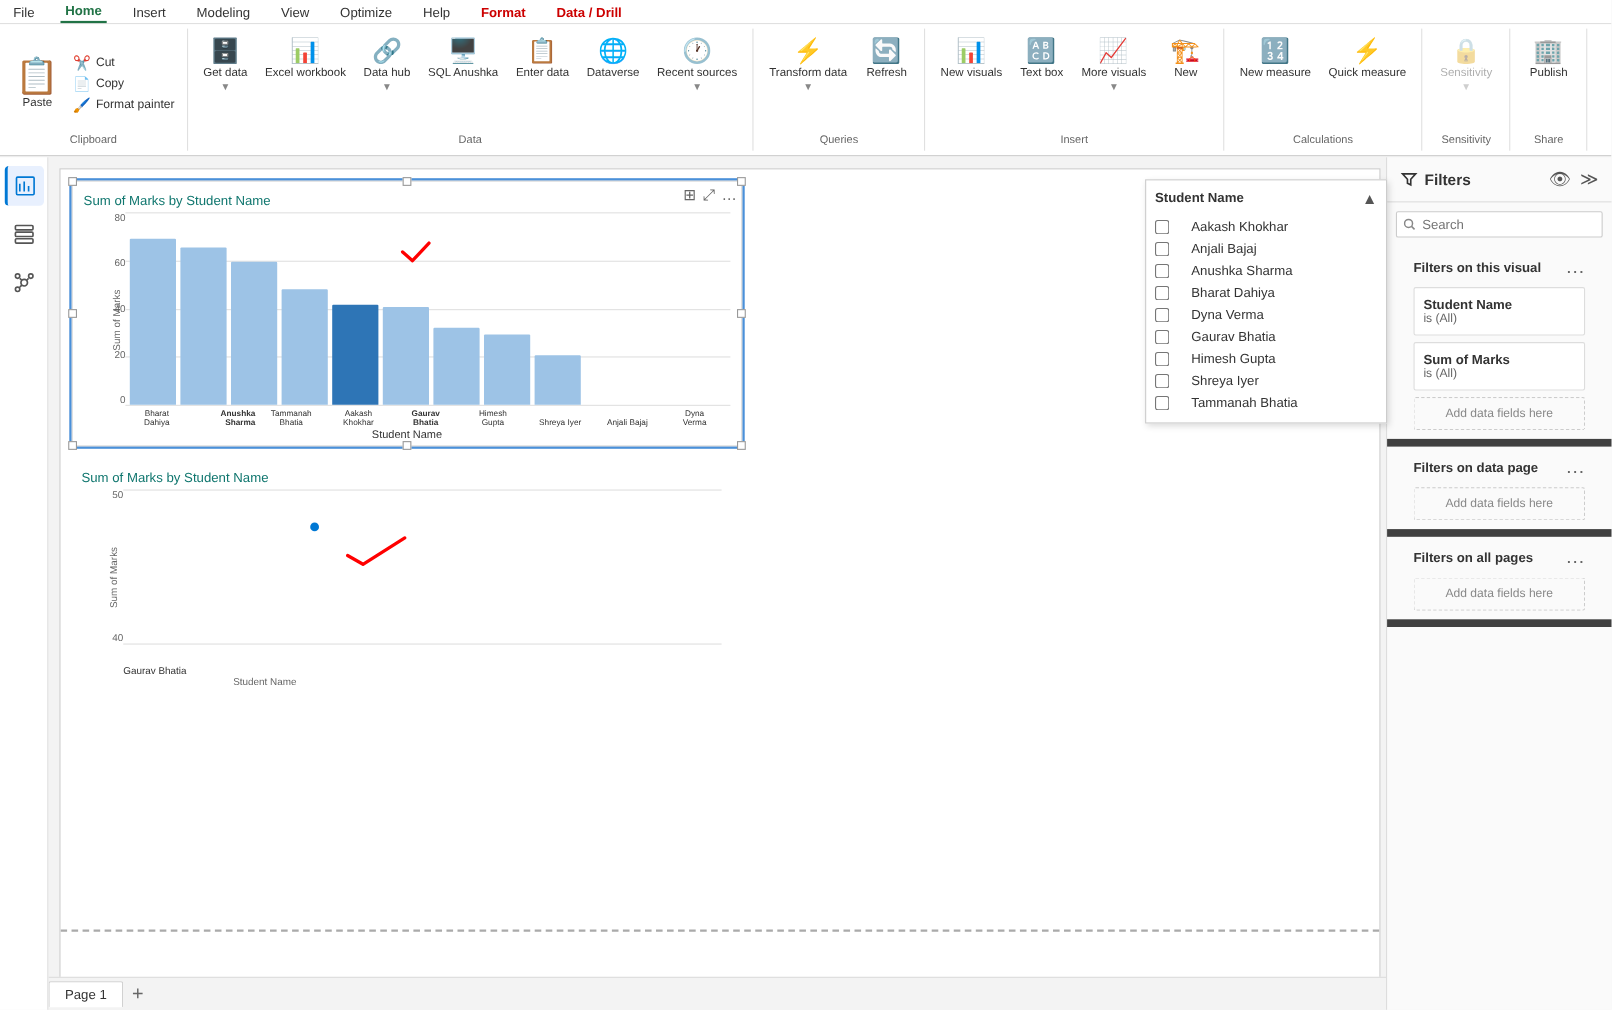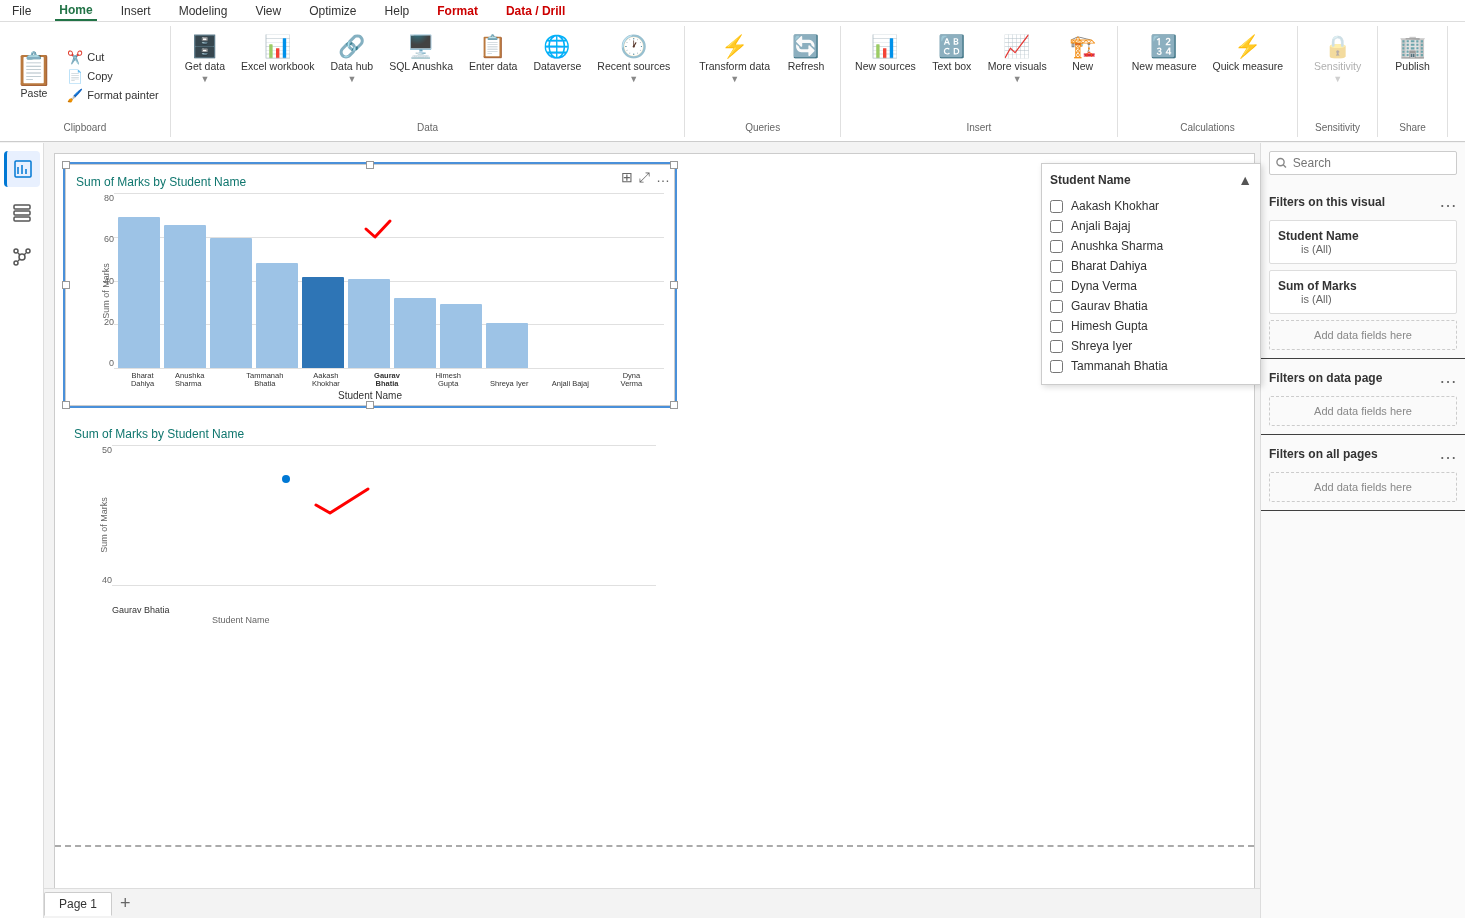--- a/index.html
+++ b/index.html
@@ -244,21 +244,21 @@
       margin-bottom: 8px;
     }
     .student-filter-title {
       font-size: 12px;
       font-weight: 600;
       color: #333;
     }
     .student-filter-item {
       display: flex;
       align-items: center;
-      gap: 8px;
+      gap: 20px;
       padding: 3px 0;
       font-size: 12px;
       color: #333;
     }
     .student-filter-item input[type=checkbox] {
       width: 13px;
       height: 13px;
     }
 
     
@@ -302,22 +302,22 @@
       gap: 6px;
     }
     .search-box input {
       border: none;
       outline: none;
       font-size: 12px;
       width: 100%;
       background: transparent;
     }
     .filter-section {
-      padding: 8px 8px;
-      border-bottom: 1px solid #404040;
+      padding: 8px 24px;
+      border-bottom: 7px solid #404040;
     }
     .filter-section-header {
       display: flex;
       justify-content: space-between;
       align-items: center;
       margin-bottom: 8px;
     }
     .filter-section-title {
       font-size: 12px;
       font-weight: 600;
@@ -336,21 +336,20 @@
       margin-bottom: 6px;
     }
     .filter-card-title {
       font-size: 12px;
       font-weight: 600;
       color: #333;
     }
     .filter-card-sub {
       font-size: 11px;
       color: #666;
-      margin-left: 23px;
     }
     .add-field-box {
       border: 1px dashed #ccc;
       padding: 8px;
       text-align: center;
       font-size: 11px;
       color: #888;
       border-radius: 2px;
       margin-top: 4px;
       cursor: pointer;
@@ -485,21 +484,21 @@
         <span class="label">Refresh</span>
       </div>
     </div>
     <span class="ribbon-group-label">Queries</span>
   </div>
 
   <div class="ribbon-group" style="min-width:160px;">
     <div class="ribbon-items">
       <div class="ribbon-btn large">
         <span class="icon" style="color:#0078d4;">📊</span>
-        <span class="label">New sources</span>
+        <span class="label">New visuals</span>
       </div>
       <div class="ribbon-btn large">
         <span class="icon" style="color:#555;">🔠</span>
         <span class="label">Text box</span>
       </div>
       <div class="ribbon-btn large">
         <span class="icon" style="color:#555;">📈</span>
         <span class="label">More visuals</span>
         <span class="sublabel">▼</span>
       </div>
@@ -644,21 +643,21 @@
               <div class="bar" style="height:calc(33/80*155px);"></div>
             </div>
 
             <div class="bar-item">
               <div class="bar" style="height:calc(23/80*155px);"></div>
             </div>
           </div>
 
           <div style="position:absolute;left:34px;right:0;bottom:0;height:20px;display:flex;align-items:flex-end;gap:4px;padding:0 4px;">
             <div style="flex:1;text-align:center;font-size:7.5px;color:#333;line-height:1.1;">Bharat<br>Dahiya</div>
-            <div style="flex:1;text-align:left;font-size:7.5px;color:#333;line-height:1.1;">Anushka<br>Sharma</div>
+            <div style="flex:1;text-align:right;font-size:7.5px;color:#333;line-height:1.1;font-weight:bold;">Anushka<br>Sharma</div>
             <div style="flex:1;text-align:center;font-size:7.5px;color:#333;line-height:1.1;">Tammanah<br>Bhatia</div>
             <div style="flex:1;text-align:center;font-size:7.5px;color:#333;line-height:1.1;">Aakash<br>Khokhar</div>
             <div style="flex:1;text-align:center;font-size:7.5px;color:#333;line-height:1.1;font-weight:600;">Gaurav<br>Bhatia</div>
             <div style="flex:1;text-align:center;font-size:7.5px;color:#333;line-height:1.1;">Himesh<br>Gupta</div>
             <div style="flex:1;text-align:center;font-size:7.5px;color:#333;line-height:1.1;">Shreya Iyer</div>
             <div style="flex:1;text-align:center;font-size:7.5px;color:#333;line-height:1.1;">Anjali Bajaj</div>
             <div style="flex:1;text-align:center;font-size:7.5px;color:#333;line-height:1.1;">Dyna<br>Verma</div>
           </div>
         </div>
 
@@ -762,20 +761,32 @@
         <span>Shreya Iyer</span>
       </div>
       <div class="student-filter-item">
         <input type="checkbox" style="">
         <span>Tammanah Bhatia</span>
       </div>
     </div>
 </div>
 
 <div class="right-panel">
+  <div class="right-panel-header">
+    <div class="right-panel-title">
+      <svg width="16" height="16" viewBox="0 0 16 16" fill="none">
+        <path d="M2 3h12l-4.5 5v5l-3-1.5V8L2 3z" stroke="#333" stroke-width="1.5" fill="none"></path>
+      </svg>
+      <span>Filters</span>
+    </div>
+    <div class="right-panel-actions">
+      <span>👁</span>
+      <span>≫</span>
+    </div>
+  </div>
 
   <div class="search-box">
     <svg width="12" height="12" viewBox="0 0 12 12">
       <circle cx="5" cy="5" r="4" stroke="#888" stroke-width="1.5" fill="none"></circle>
       <line x1="8" y1="8" x2="11" y2="11" stroke="#888" stroke-width="1.5"></line>
     </svg>
     <input type="text" placeholder="Search" style="">
   </div>
 
   <div class="filter-section">

